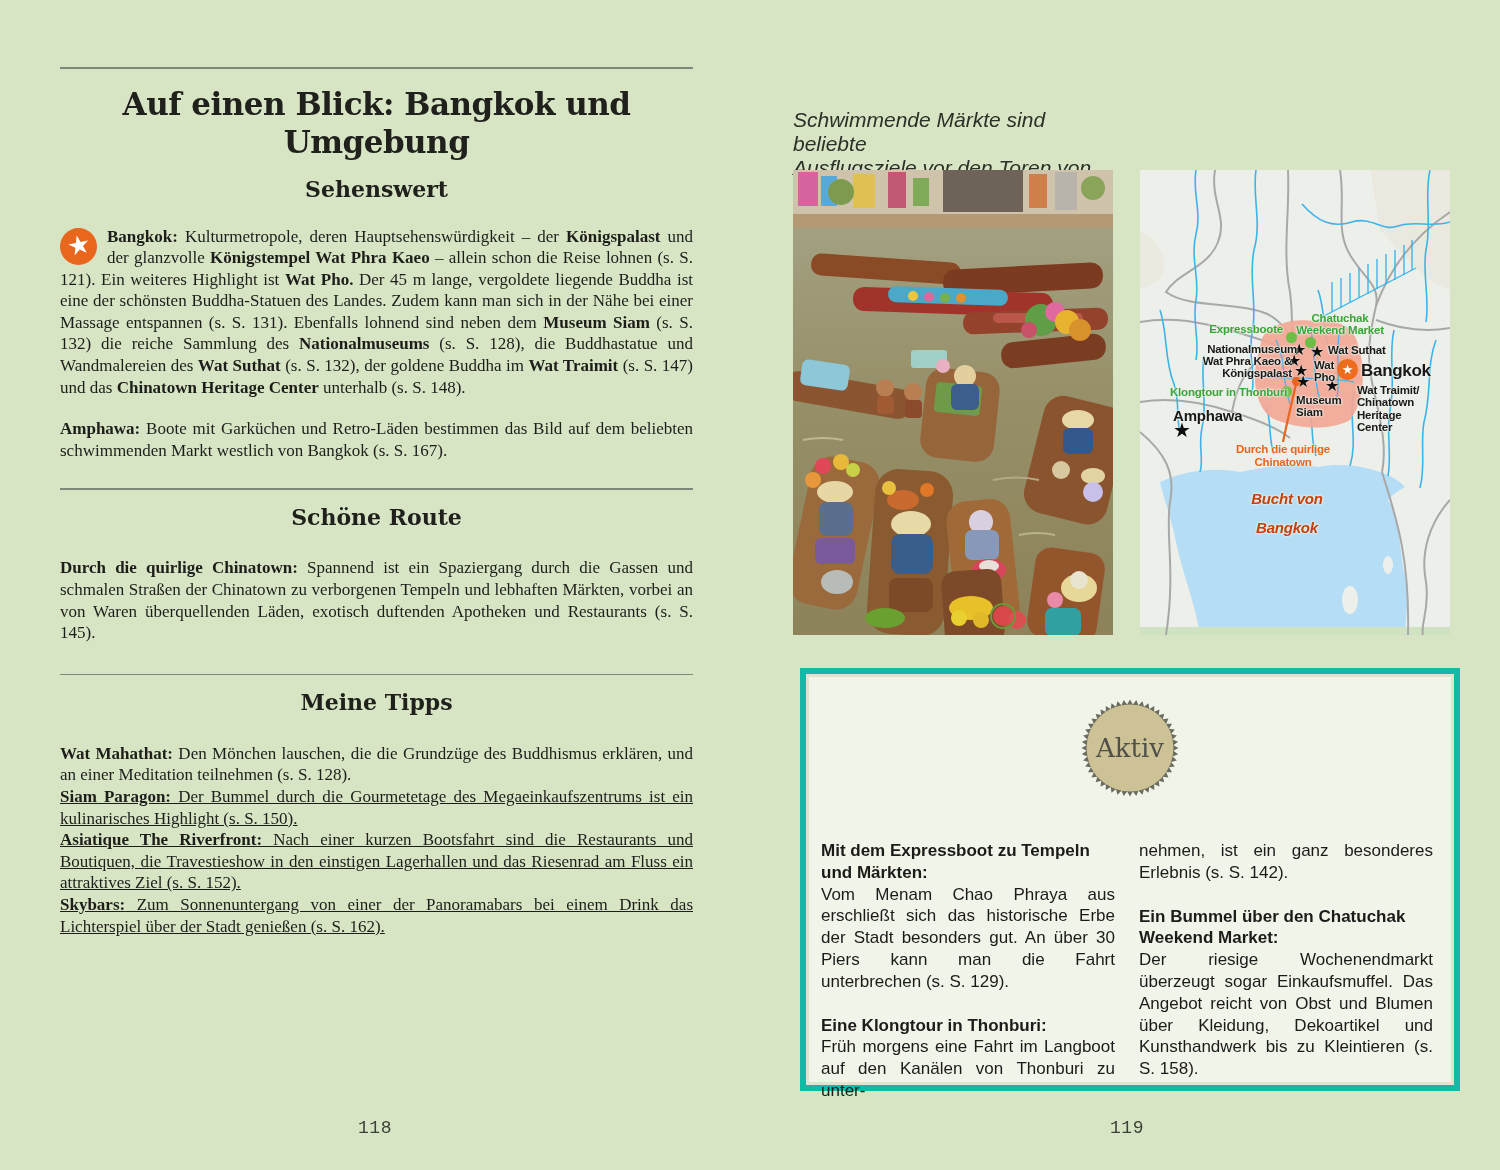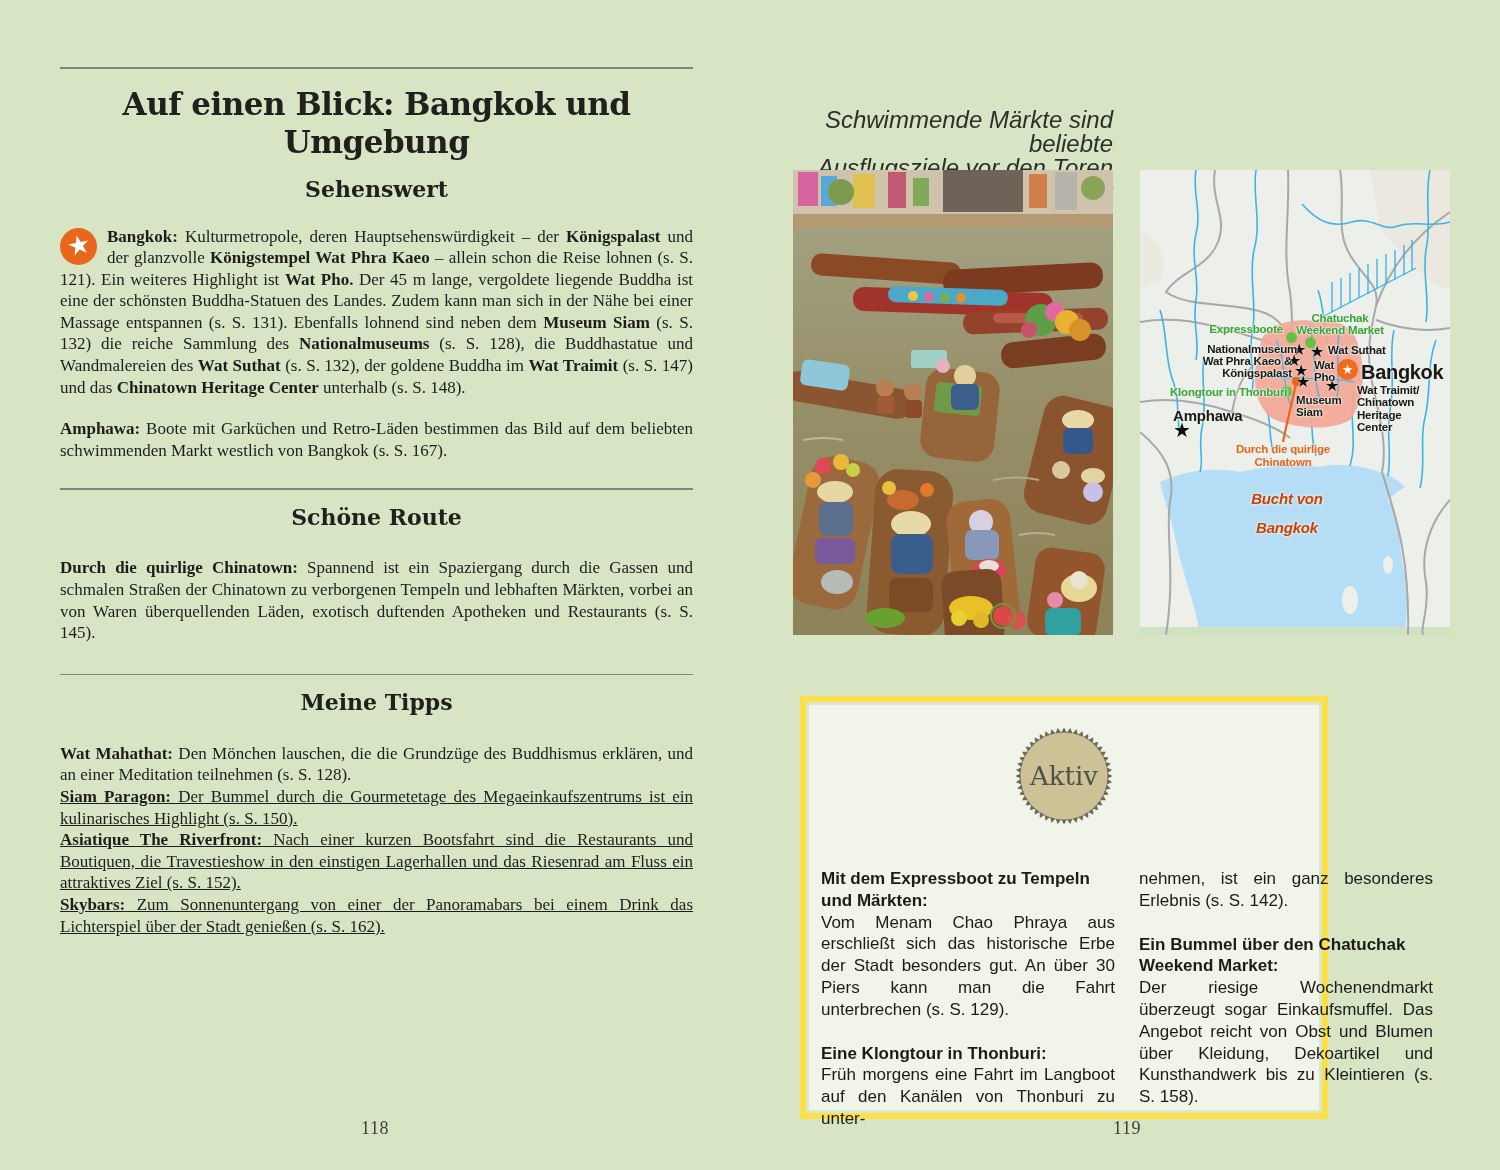--- a/index.html
+++ b/index.html
@@ -41,69 +41,69 @@
     display:flex;align-items:center;justify-content:center;
   }
   .star-badge span{
     color:#fff;font-size:26px;line-height:1;transform:rotate(-12deg);
     font-family:"DejaVu Sans", sans-serif;margin-top:-2px;
   }
   
   .photo-caption{
     position:absolute;left:793px;top:108px;width:320px;
     font-family:"Liberation Sans", sans-serif;font-style:italic;
-    font-size:24px;line-height:24px;text-align:right;color:#2c2f27;
+    font-size:21px;line-height:24px;text-align:left;color:#2c2f27;
   }
   .photo{position:absolute;left:793px;top:170px;width:320px;height:465px;overflow:hidden;}
   .map{position:absolute;left:1140px;top:170px;width:310px;height:465px;overflow:hidden;background:#edf0ea;}
   .map svg{position:absolute;left:0;top:0;}
   .map-label{
     position:absolute;font-family:"Liberation Sans", sans-serif;font-weight:700;
     font-size:11.5px;line-height:1.08;color:#191917;letter-spacing:-0.2px;
     text-shadow:0 0 2px #edf0ea,0 0 2px #edf0ea,0 0 3px #edf0ea;white-space:normal;
   }
   .lbl-green{color:#3aa538;}
   .lbl-orange{color:#e8651c;text-align:center;line-height:1.15;}
   .lbl-blue{color:#c2410c;font-style:italic;font-weight:700;font-size:15px;line-height:1.95;text-align:center;}
   .lbl-right{text-align:right;}
   .lbl-center{text-align:center;}
-  .lbl-bangkok{font-size:20px;letter-spacing:-0.3px;}
+  .lbl-bangkok{font-size:17px;letter-spacing:-0.3px;}
   .lbl-amphawa{font-size:15px;}
   .map-star{position:absolute;font-size:16px;color:#0d0d0d;line-height:1;
     font-family:"DejaVu Sans", sans-serif;text-shadow:0 0 2px #edf0ea;}
   .map-star.big{font-size:20px;}
   .map-dot{position:absolute;border-radius:50%;}
   .dot-green{width:11px;height:11px;background:#6abf45;}
   .dot-orange{width:9px;height:9px;background:#e8651c;}
   .bangkok-marker{
     position:absolute;width:21px;height:21px;border-radius:50%;background:#ed6c1e;
     display:flex;align-items:center;justify-content:center;
   }
   .bangkok-marker span{color:#fff;font-size:13px;line-height:1;font-family:"DejaVu Sans", sans-serif;}
   
-  .aktiv-box{position:absolute;left:800px;top:696px;width:528px;height:423px;background:#fde047;}
+  .aktiv-box{position:absolute;left:800px;top:668px;width:660px;height:423px;background:#14b8a6;}
   .aktiv-inner{position:absolute;inset:6px;border:3px solid #dbe7ca;background:#f0f4e9;}
   .aktiv-seal{position:absolute;left:50%;top:30px;transform:translateX(-50%);width:100px;height:100px;}
   .aktiv-seal .seal-label{
     position:absolute;inset:0;display:flex;align-items:center;justify-content:center;
     font-family:"DejaVu Serif", serif;font-size:26px;color:#50504a;
   }
   .aktiv-col{
     position:absolute;top:172px;width:294px;
     font-family:"Liberation Sans", sans-serif;font-size:17px;line-height:21.8px;color:#1b1b19;
   }
   .col-l{left:21px;}
   .col-r{left:339px;}
   .aktiv-h{font-weight:700;text-align:left;}
   .aktiv-body{text-align:justify;}
   .aktiv-gap{height:22px;}
   
   .page-num{
     position:absolute;top:1118px;width:80px;text-align:center;
-    font-family:Liberation Serif, serif;font-size:18px;color:#3c4036;letter-spacing:0.5px;
+    font-family:Liberation Mono, monospace;font-size:18px;color:#3c4036;letter-spacing:0.5px;
   }
   .pn-left{left:335px;}
   .pn-right{left:1087px;}
 </style>
 </head>
 <body>
 
 <div class="left-page">
   <div class="rule r1"></div>
   <h1 class="page-title">Auf einen Blick: Bangkok und Umgebung</h1>

